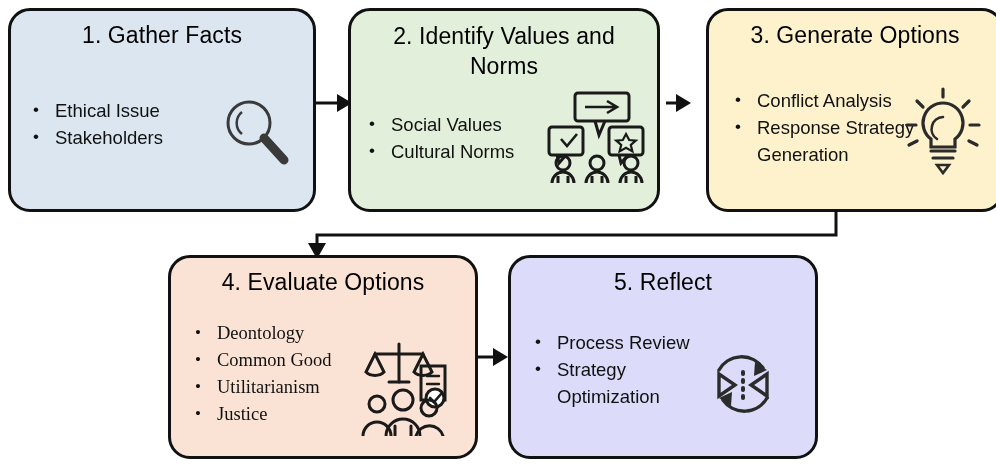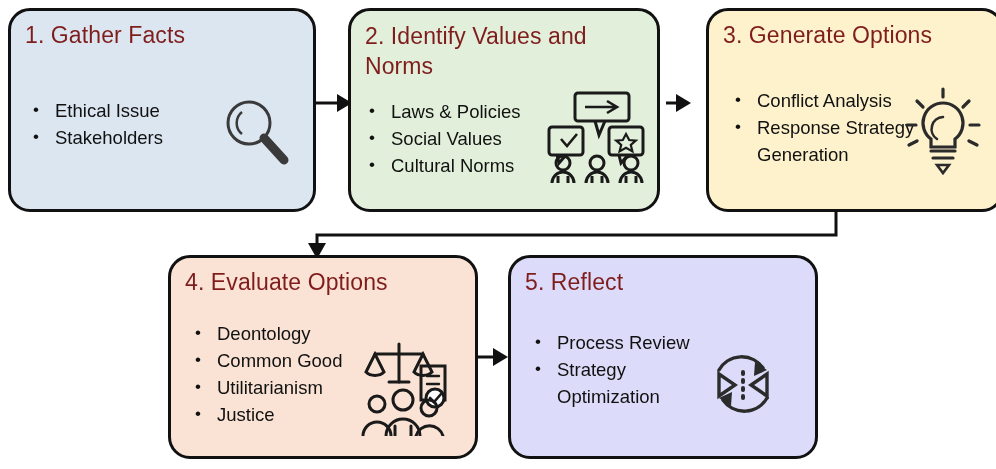--- a/index.html
+++ b/index.html
@@ -15,24 +15,25 @@
     position:absolute;
     box-sizing:border-box;
     border:3px solid #111111;
     border-radius:22px;
     overflow:hidden;
   }
   .node-title{
     position:absolute;
     left:0;right:0;
     top:10px;
+    text-align:center;
     font-size:23px;
     line-height:28px;
     letter-spacing:0.1px;
-    color:#7f1d1d;
+    color:#000000;
     padding:0 14px;
     box-sizing:border-box;
   }
   .node-body{
     position:absolute;
     left:0;right:0;bottom:0;top:0;
     display:flex;
     align-items:center;
   }
   .bullets{
@@ -65,21 +66,21 @@
   
   #node-1{left:8px;  top:8px;   width:308px; height:204px;}
   #node-2{left:348px;top:8px;   width:312px; height:204px;}
   #node-3{left:706px;top:8px;   width:298px; height:204px;}
   #node-4{left:168px;top:255px; width:310px; height:204px;}
   #node-5{left:508px;top:255px; width:310px; height:204px;padding-left:44px;}
 
   #node-1 .bullets{margin-left:18px;margin-top:28px;}
   #node-2 .bullets{margin-left:14px;margin-top:56px;}
   #node-3 .bullets{margin-left:22px;margin-top:34px;}
-  #node-4 .bullets{margin-left:20px;margin-top:34px;}
+  #node-4 .bullets{margin-left:20px;margin-top:34px;font-family:Liberation Serif, serif;}
   #node-5 .bullets{margin-left:20px;margin-top:24px;}
 
   #node-2 .node-title{line-height:30px;}
 
   #node-1 .icon-slot{right:14px;top:78px;width:86px;height:86px;}
   #node-2 .icon-slot{right:8px; top:78px;width:104px;height:96px;}
   #node-3 .icon-slot{right:10px;top:74px;width:96px;height:96px;}
   #node-4 .icon-slot{right:14px;top:80px;width:104px;height:100px;}
   #node-5 .icon-slot{right:24px;top:78px;width:96px;height:96px;}
   svg.conn{position:absolute;left:0;top:0;overflow:visible;}
@@ -128,21 +129,20 @@
         <path d="M26 20 A14 14 0 0 0 26 42" fill="none" stroke="#3a3a3a" stroke-width="2.5"></path>
         <line x1="48" y1="46" x2="68" y2="68" stroke="#3a3a3a" stroke-width="9" stroke-linecap="round"></line>
       </svg>
     </div>
   </div>
 
   <div class="node" id="node-2" style="background: rgb(226, 239, 218);">
     <div class="node-title">2. Identify Values and Norms</div>
     <div class="node-body">
       <ul class="bullets">
-        <li class="bulleted">Laws &amp; Policies</li>
         <li class="bulleted">Social Values</li>
         <li class="bulleted">Cultural Norms</li>
       </ul>
     </div>
     <div class="icon-slot">
       <svg width="100" height="92" viewBox="0 0 100 92">
         <g fill="none" stroke="#1a1a1a" stroke-width="3">
 
           <rect x="28" y="2" width="54" height="28" rx="3"></rect>
           <path d="M48 30 L52 44 L58 30"></path>

